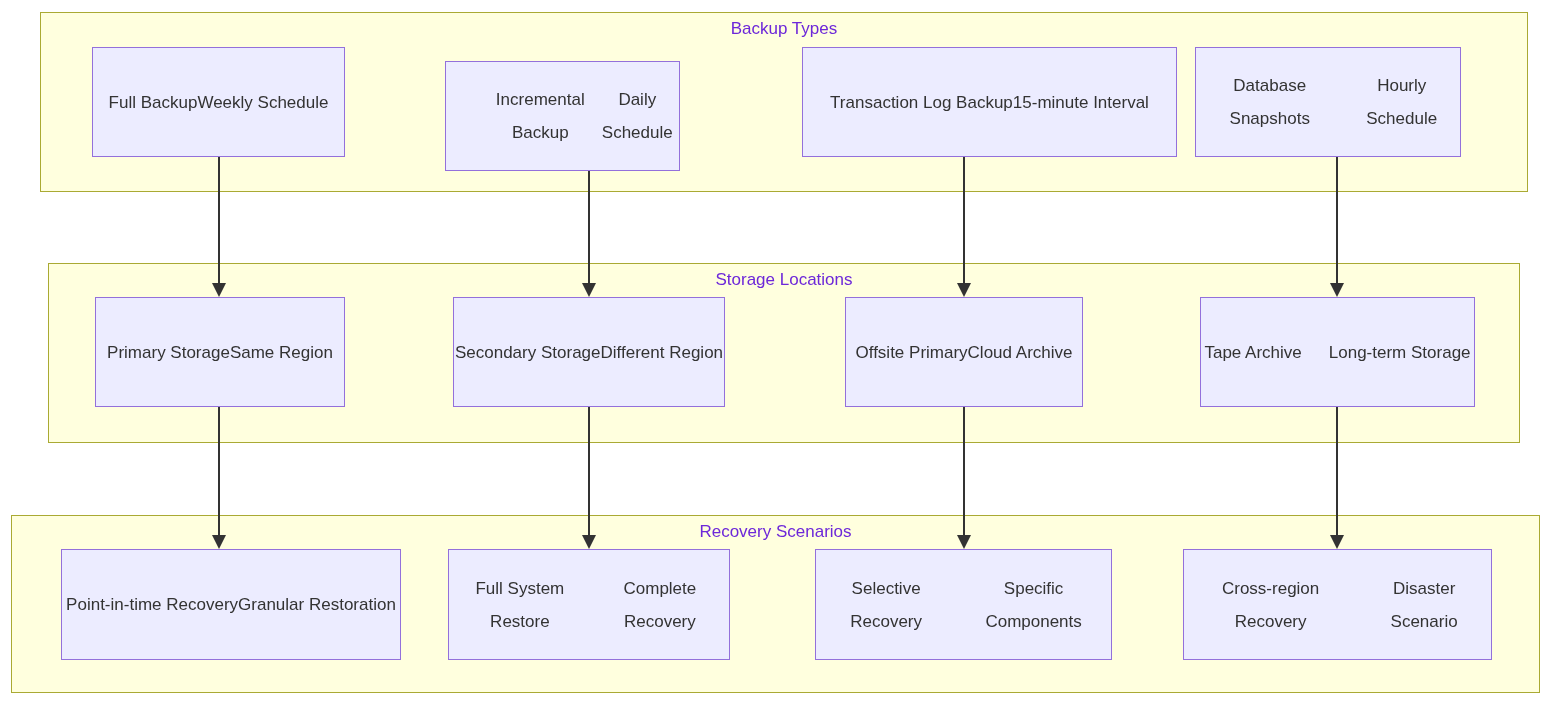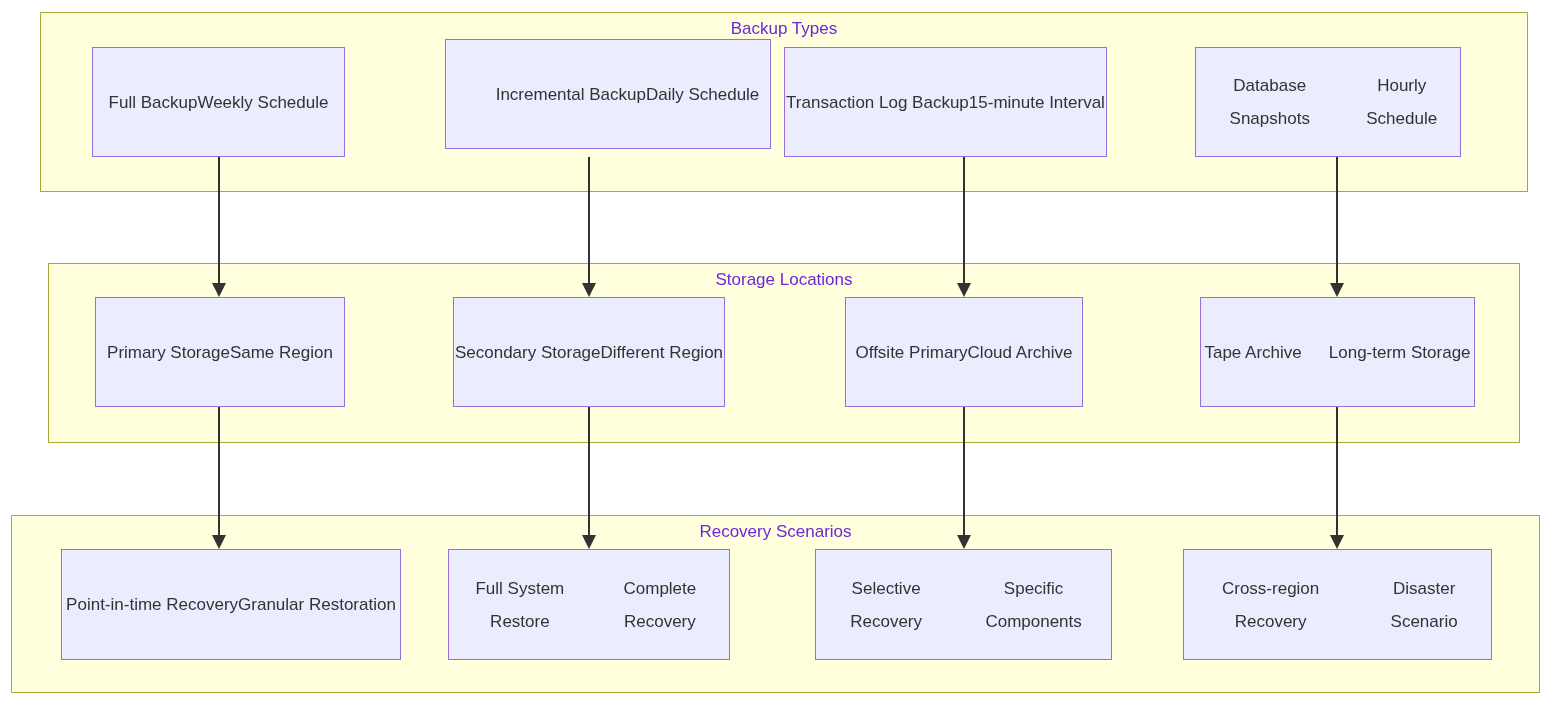--- a/index.html
+++ b/index.html
@@ -56,22 +56,22 @@
   .edge-line { stroke: #333333; stroke-width: 2; }
   .edge-head { fill: #333333; stroke: none; }
 
   
   #g1 { left: 40px;  top: 12px;  width: 1488px; height: 180px; }
   #g2 { left: 48px;  top: 263px; width: 1472px; height: 180px; }
   #g3 { left: 11px;  top: 515px; width: 1529px; height: 178px; }
 
   
   #n11 { left: 92px;   top: 47px;  width: 253px; height: 110px; }
-  #n12 { left: 445px;  top: 39px;  width: 326px; height: 110px; padding-left: 39px; }
-  #n13 { left: 784px;  top: 47px;  width: 323px; height: 110px; }
+  #n12 { left: 445px;  top: 61px;  width: 235px; height: 110px; padding-left: 39px; }
+  #n13 { left: 802px;  top: 47px;  width: 375px; height: 110px; }
   #n14 { left: 1195px; top: 47px;  width: 266px; height: 110px; }
   
   #n21 { left: 95px;   top: 297px; width: 250px; height: 110px; }
   #n22 { left: 453px;  top: 297px; width: 272px; height: 110px; }
   #n23 { left: 845px;  top: 297px; width: 238px; height: 110px; }
   #n24 { left: 1200px; top: 297px; width: 275px; height: 110px; gap: 27px; }
   
   #n31 { left: 61px;   top: 549px; width: 340px; height: 111px; }
   #n32 { left: 448px;  top: 549px; width: 282px; height: 111px; }
   #n33 { left: 815px;  top: 549px; width: 297px; height: 111px; }

